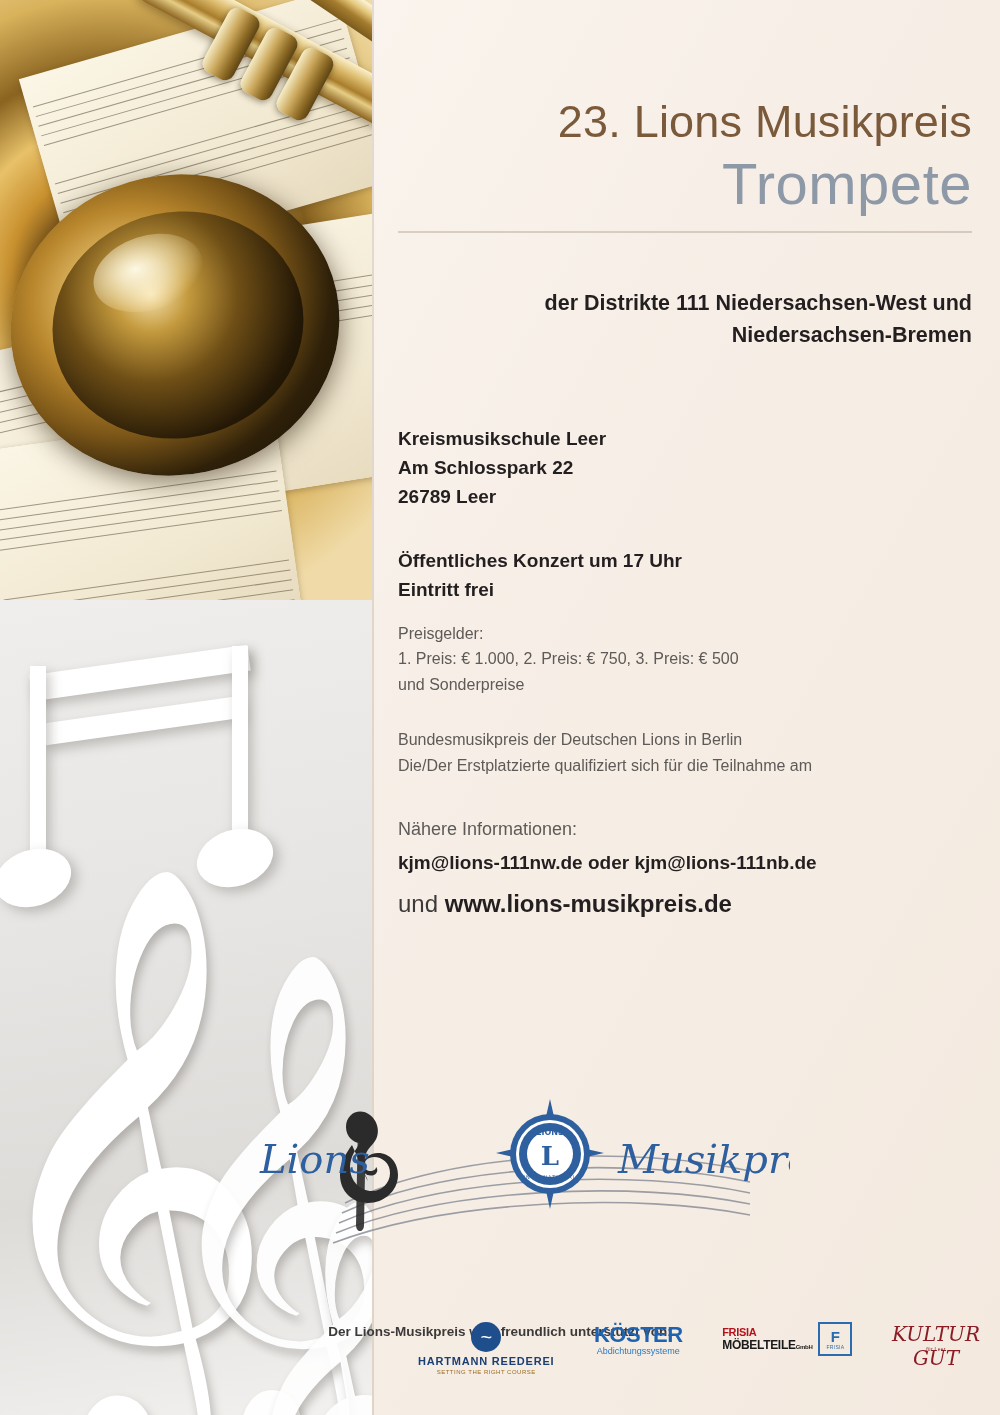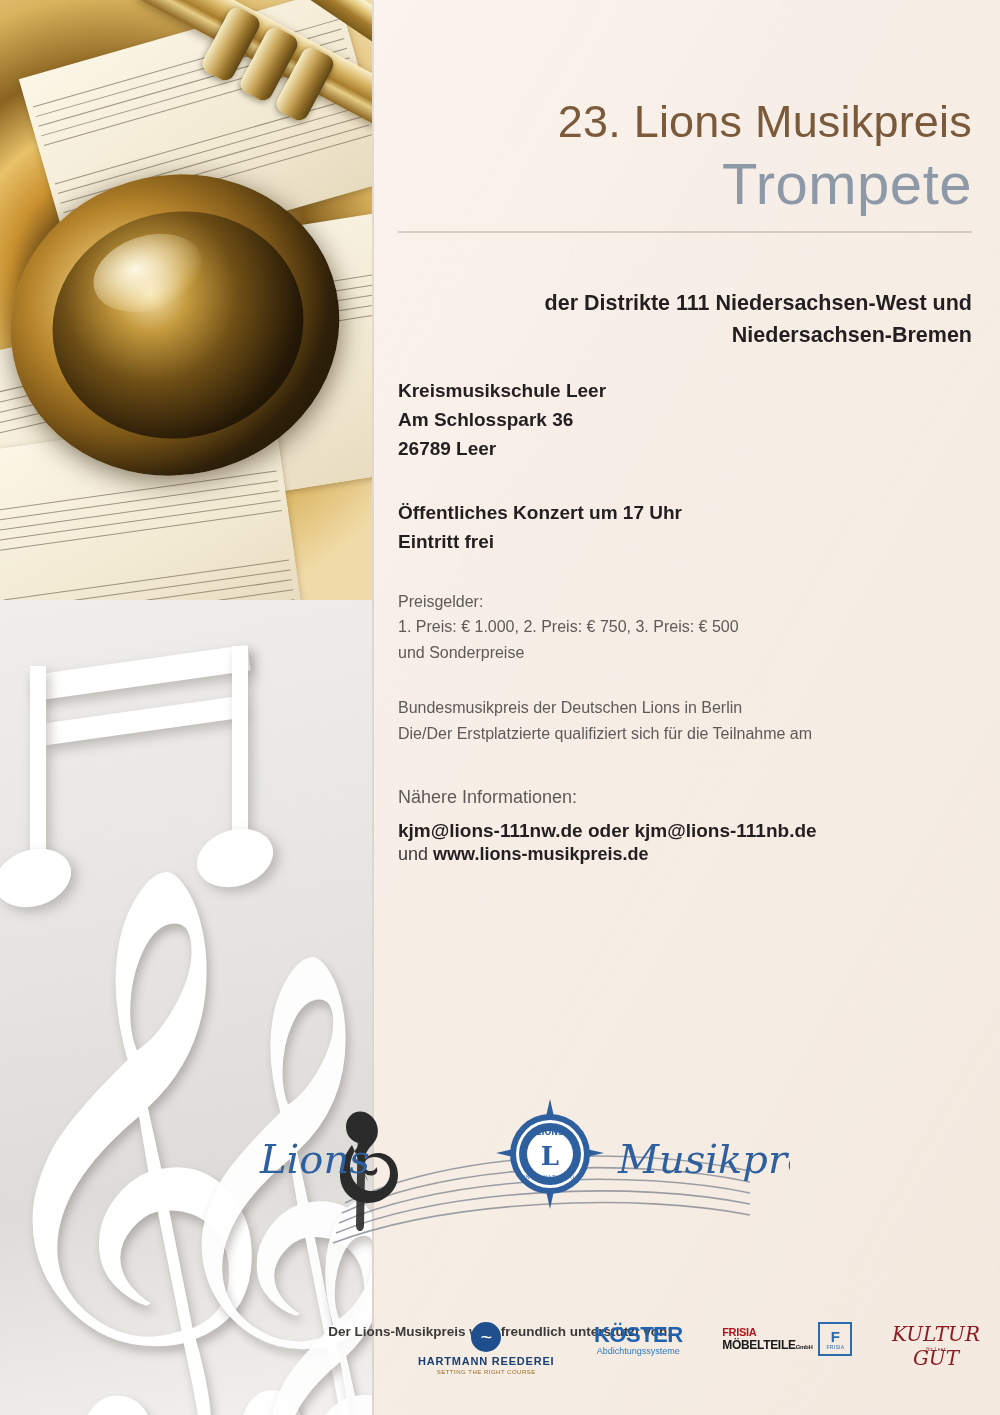--- a/index.html
+++ b/index.html
@@ -150,49 +150,49 @@
   }
   .districts {
     margin-top: 54px;
     text-align: right;
     font-size: 21.5px;
     font-weight: bold;
     color: #231f20;
     line-height: 1.5;
   }
   .block-bold {
-    margin-top: 24px;
+    margin-top: 72px;
     font-size: 19px;
     font-weight: bold;
     color: #231f20;
     line-height: 1.55;
   }
   .block-bold.second { margin-top: 34px; }
   .block-light {
-    margin-top: 32px;
+    margin-top: 16px;
     font-size: 16px;
     color: #5d5a57;
     line-height: 1.6;
     font-weight: 400;
   }
   .block-light.gap { margin-top: 30px; }
   .contact-head {
     margin-top: 40px;
     font-size: 18px;
     color: #5d5a57;
   }
   .contact-mail {
     margin-top: 12px;
     font-size: 19px;
     font-weight: bold;
     color: #231f20;
   }
   .contact-web {
-    margin-top: 2px;
-    font-size: 18px;
+    margin-top: 16px;
+    font-size: 24px;
     color: #3c3a38;
   }
   .contact-web b { font-weight: bold; color: #231f20; }
 
   
   .logo-wrap {
     position: absolute; left: 60px; right: 20px; top: 1085px; height: 180px;
   }
   .logo-svg { display: block; margin: 0 auto; }
 
@@ -314,21 +314,21 @@
   <div class="right-col">
 
     <div class="title1">23. Lions Musikpreis</div>
     <div class="title2">Trompete</div>
     <div class="rule"></div>
 
     <div class="districts">der Distrikte 111 Niedersachsen-West und Niedersachsen-Bremen</div>
 
     <div class="block-bold">
       <div>Kreismusikschule Leer</div>
-      <div>Am Schlosspark 36</div>
+      <div>Am Schlosspark 22</div>
       <div>26789 Leer</div>
     </div>
 
     <div class="block-bold second">
       <div>Öffentliches Konzert um 17 Uhr</div>
       <div>Eintritt frei</div>
     </div>
 
     <div class="block-light">
       <div>Preisgelder:</div>

